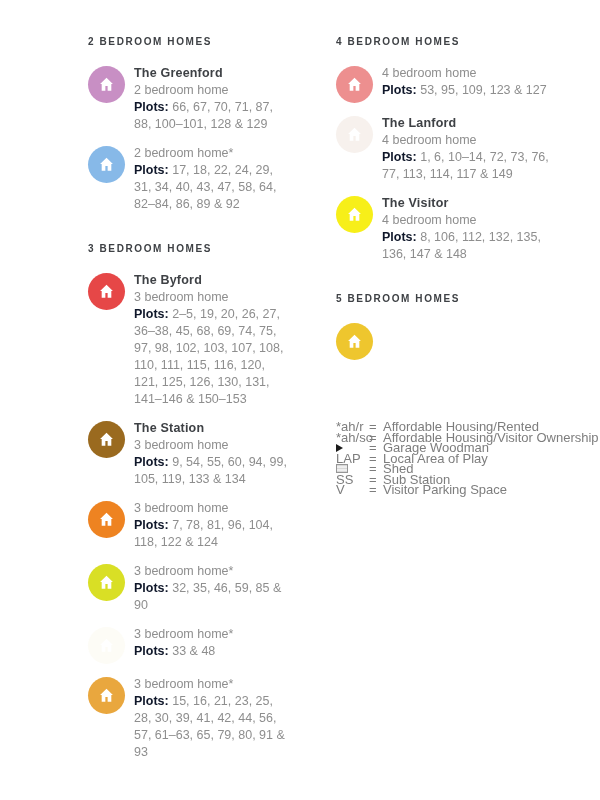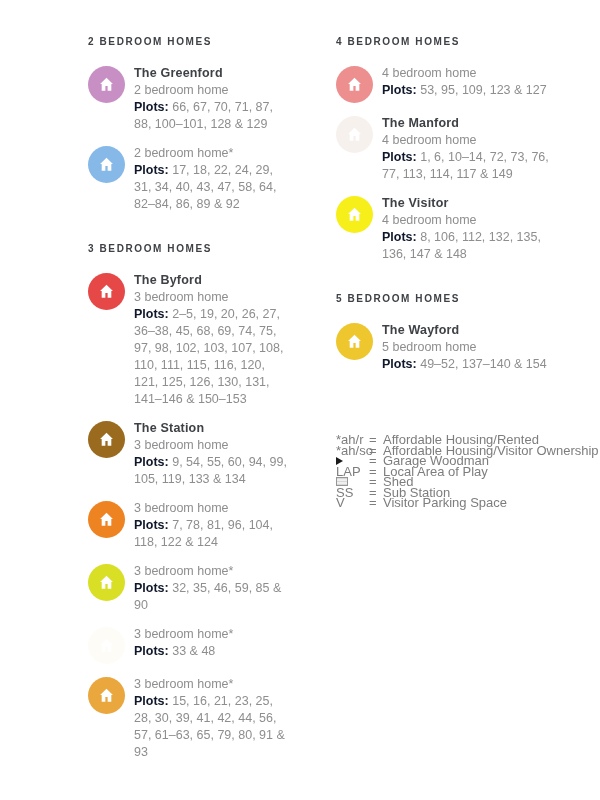--- a/index.html
+++ b/index.html
@@ -165,21 +165,21 @@
       </div>
     </div>
 
     <div class="entry">
       <span class="icon house-icon" style="background: rgb(247, 241, 237);">
           <svg viewBox="0 0 24 24" width="21" height="21">
             <path fill="#ffffff" fill-rule="evenodd" d="M12 4.2 L19.3 11.3 L17.5 11.3 L17.5 19 L6.5 19 L6.5 11.3 L4.7 11.3 Z M10.7 13.8 L13.3 13.8 L13.3 19 L10.7 19 Z"></path>
           </svg>
         </span>
       <div class="etext">
-        <div class="ename">The Manford</div>
+        <div class="ename">The Lanford</div>
         <div class="etype">4 bedroom home</div>
         <div class="eplots"><span class="plots-label">Plots:</span> <span>1, 6, 10–14, 72, 73, 76, 77, 113, 114, 117 &amp; 149</span></div>
       </div>
     </div>
 
     <div class="entry">
       <span class="icon house-icon" style="background: rgb(247, 239, 25);">
           <svg viewBox="0 0 24 24" width="21" height="21">
             <path fill="#ffffff" fill-rule="evenodd" d="M12 4.2 L19.3 11.3 L17.5 11.3 L17.5 19 L6.5 19 L6.5 11.3 L4.7 11.3 Z M10.7 13.8 L13.3 13.8 L13.3 19 L10.7 19 Z"></path>
           </svg>
@@ -194,25 +194,20 @@
 
   <div class="section">
     <div class="section-heading">5 BEDROOM HOMES</div>
 
     <div class="entry">
       <span class="icon house-icon" style="background: rgb(238, 198, 46);">
           <svg viewBox="0 0 24 24" width="21" height="21">
             <path fill="#ffffff" fill-rule="evenodd" d="M12 4.2 L19.3 11.3 L17.5 11.3 L17.5 19 L6.5 19 L6.5 11.3 L4.7 11.3 Z M10.7 13.8 L13.3 13.8 L13.3 19 L10.7 19 Z"></path>
           </svg>
         </span>
-      <div class="etext">
-        <div class="ename">The Wayford</div>
-        <div class="etype">5 bedroom home</div>
-        <div class="eplots"><span class="plots-label">Plots:</span> <span>49–52, 137–140 &amp; 154</span></div>
-      </div>
     </div>
   </div>
 
   <div class="legend">
     <div class="legend-row">
       <span class="legend-sym">*ah/r</span>
       <span class="legend-eq">=</span>
       <span class="legend-desc">Affordable Housing/Rented</span>
     </div>
     <div class="legend-row">

